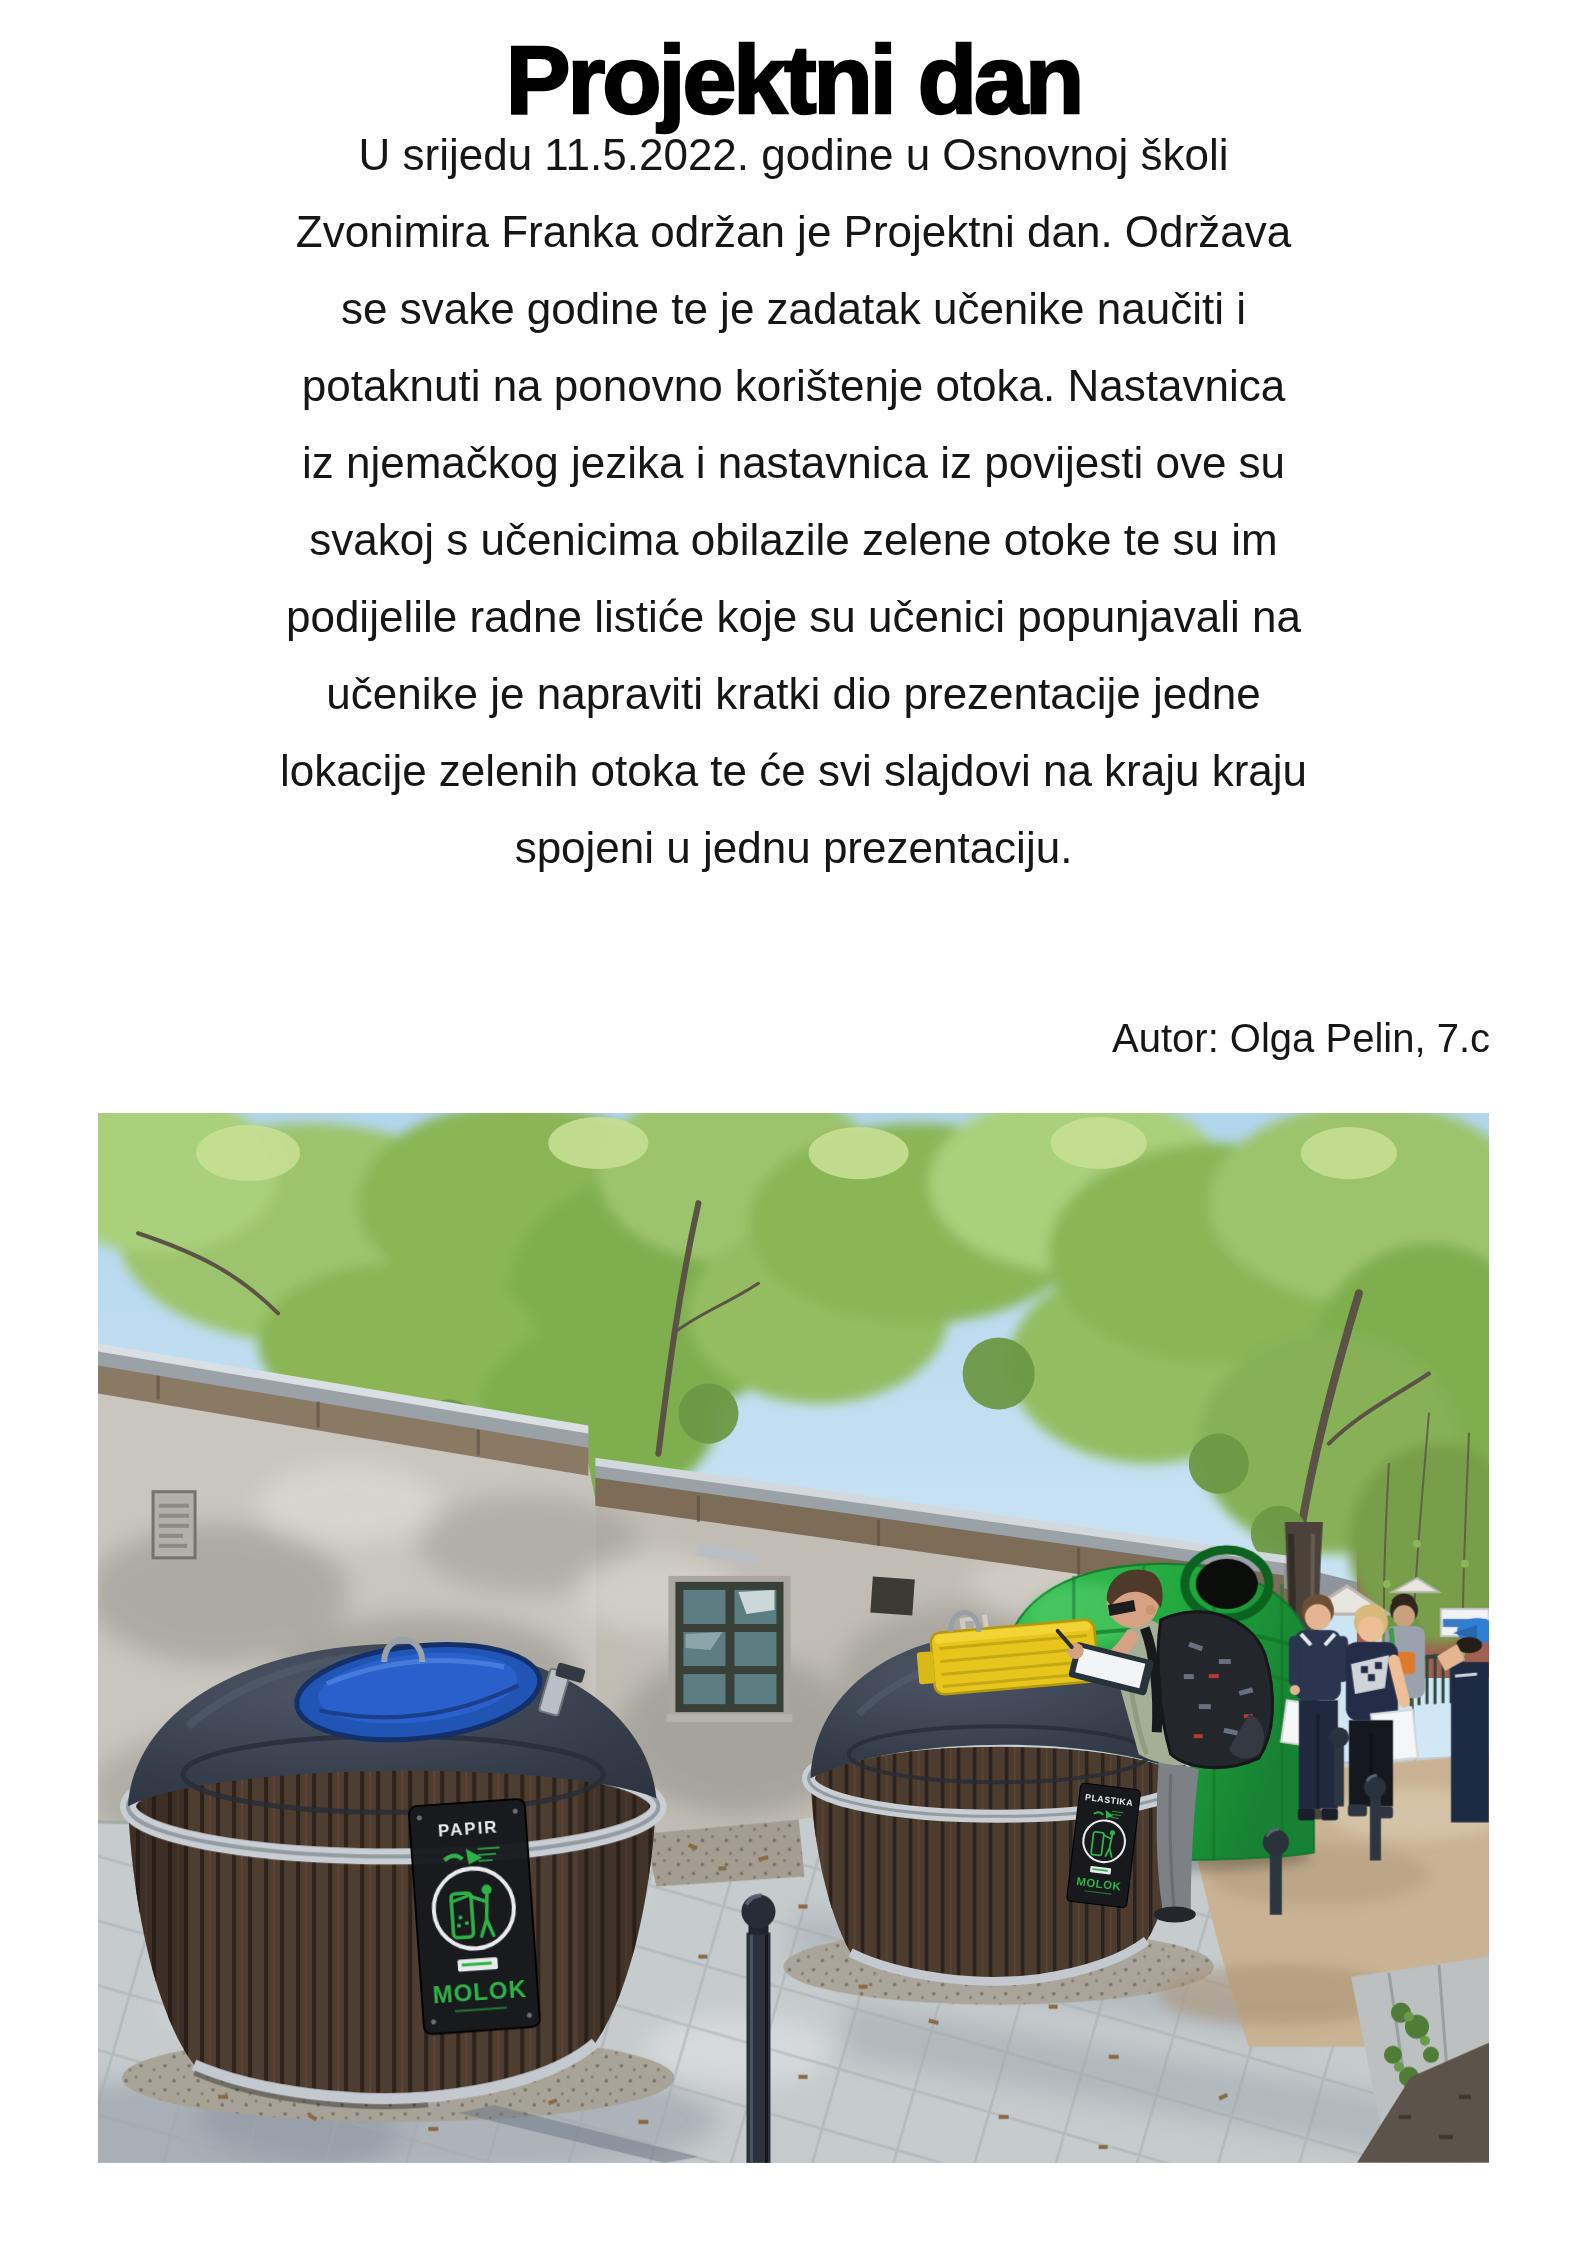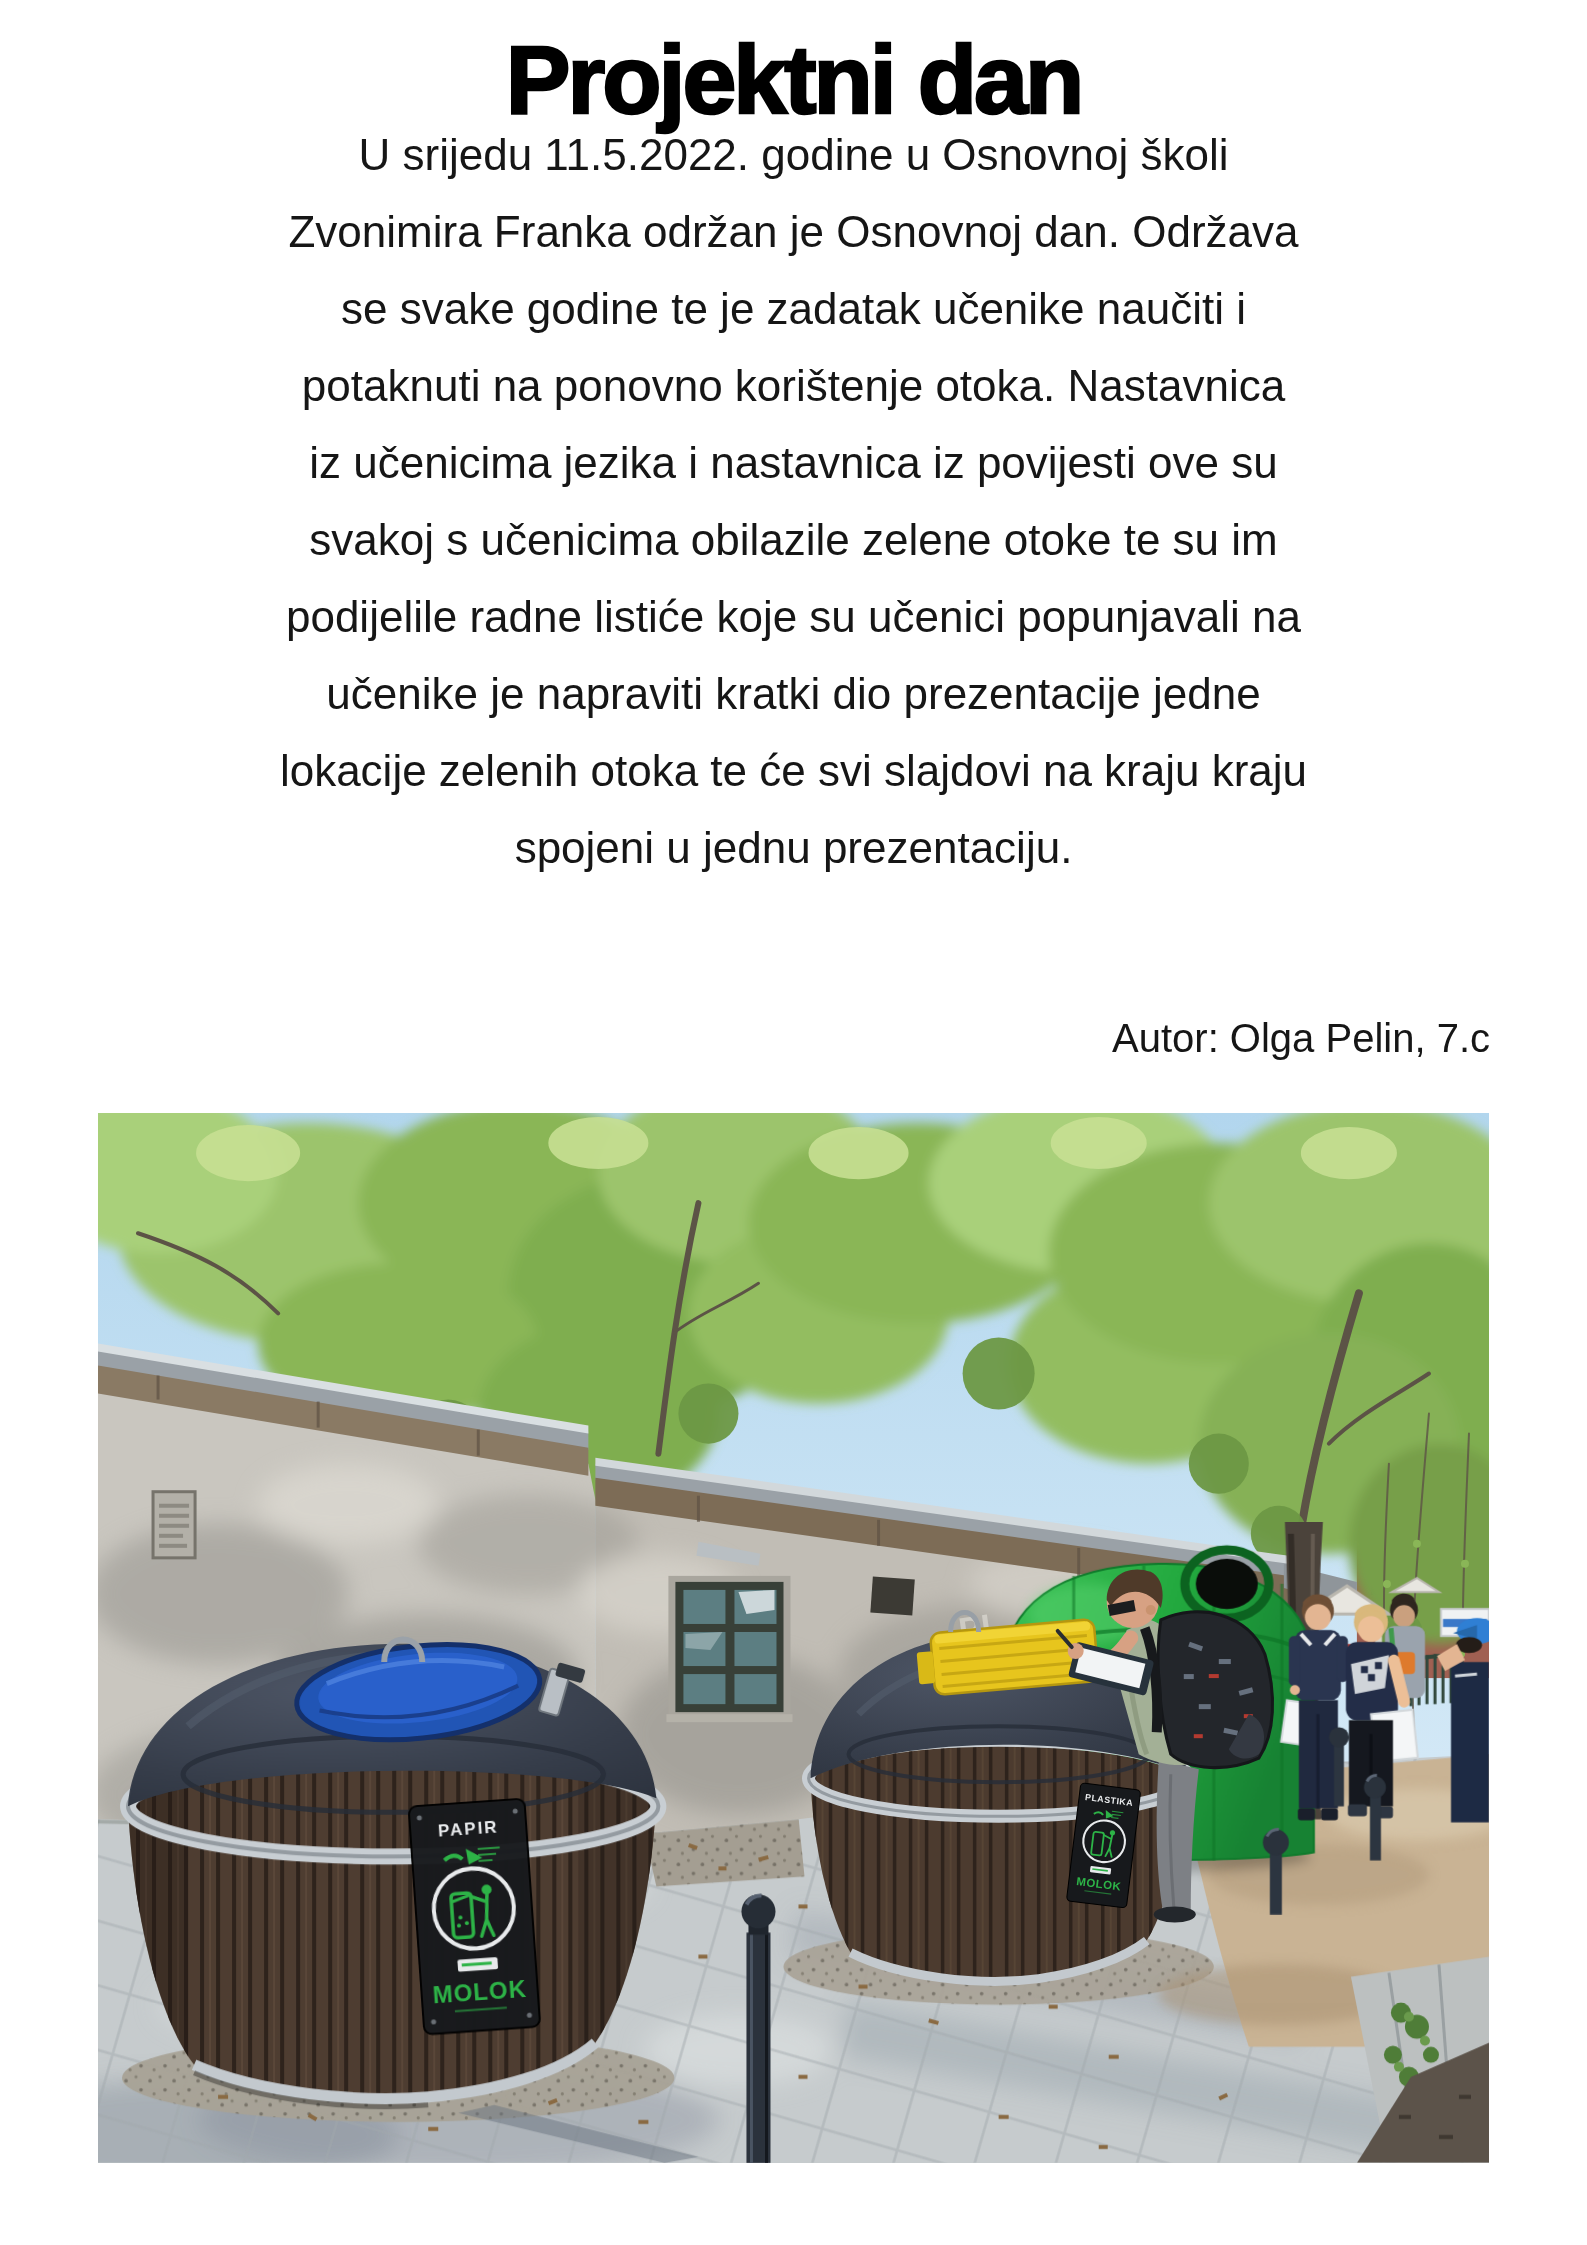--- a/index.html
+++ b/index.html
@@ -18,24 +18,24 @@
 </style>
 </head>
 <body>
 
 <div class="page">
 
   <h1 class="title">Projektni dan</h1>
 
   <div class="para">
     <div class="line">U srijedu 11.5.2022. godine u Osnovnoj školi</div>
-    <div class="line">Zvonimira Franka održan je Osnovnoj dan. Održava</div>
+    <div class="line">Zvonimira Franka održan je Projektni dan. Održava</div>
     <div class="line">se svake godine te je zadatak učenike naučiti i</div>
     <div class="line">potaknuti na ponovno korištenje otoka. Nastavnica</div>
-    <div class="line">iz učenicima jezika i nastavnica iz povijesti ove su</div>
+    <div class="line">iz njemačkog jezika i nastavnica iz povijesti ove su</div>
     <div class="line">svakoj s učenicima obilazile zelene otoke te su im</div>
     <div class="line">podijelile radne listiće koje su učenici popunjavali na</div>
     <div class="line">učenike je napraviti kratki dio prezentacije jedne</div>
     <div class="line">lokacije zelenih otoka te će svi slajdovi na kraju kraju</div>
     <div class="line">spojeni u jednu prezentaciju.</div>
   </div>
 
   <div class="author">Autor: Olga Pelin, 7.c</div>
 
   <div class="photo">

